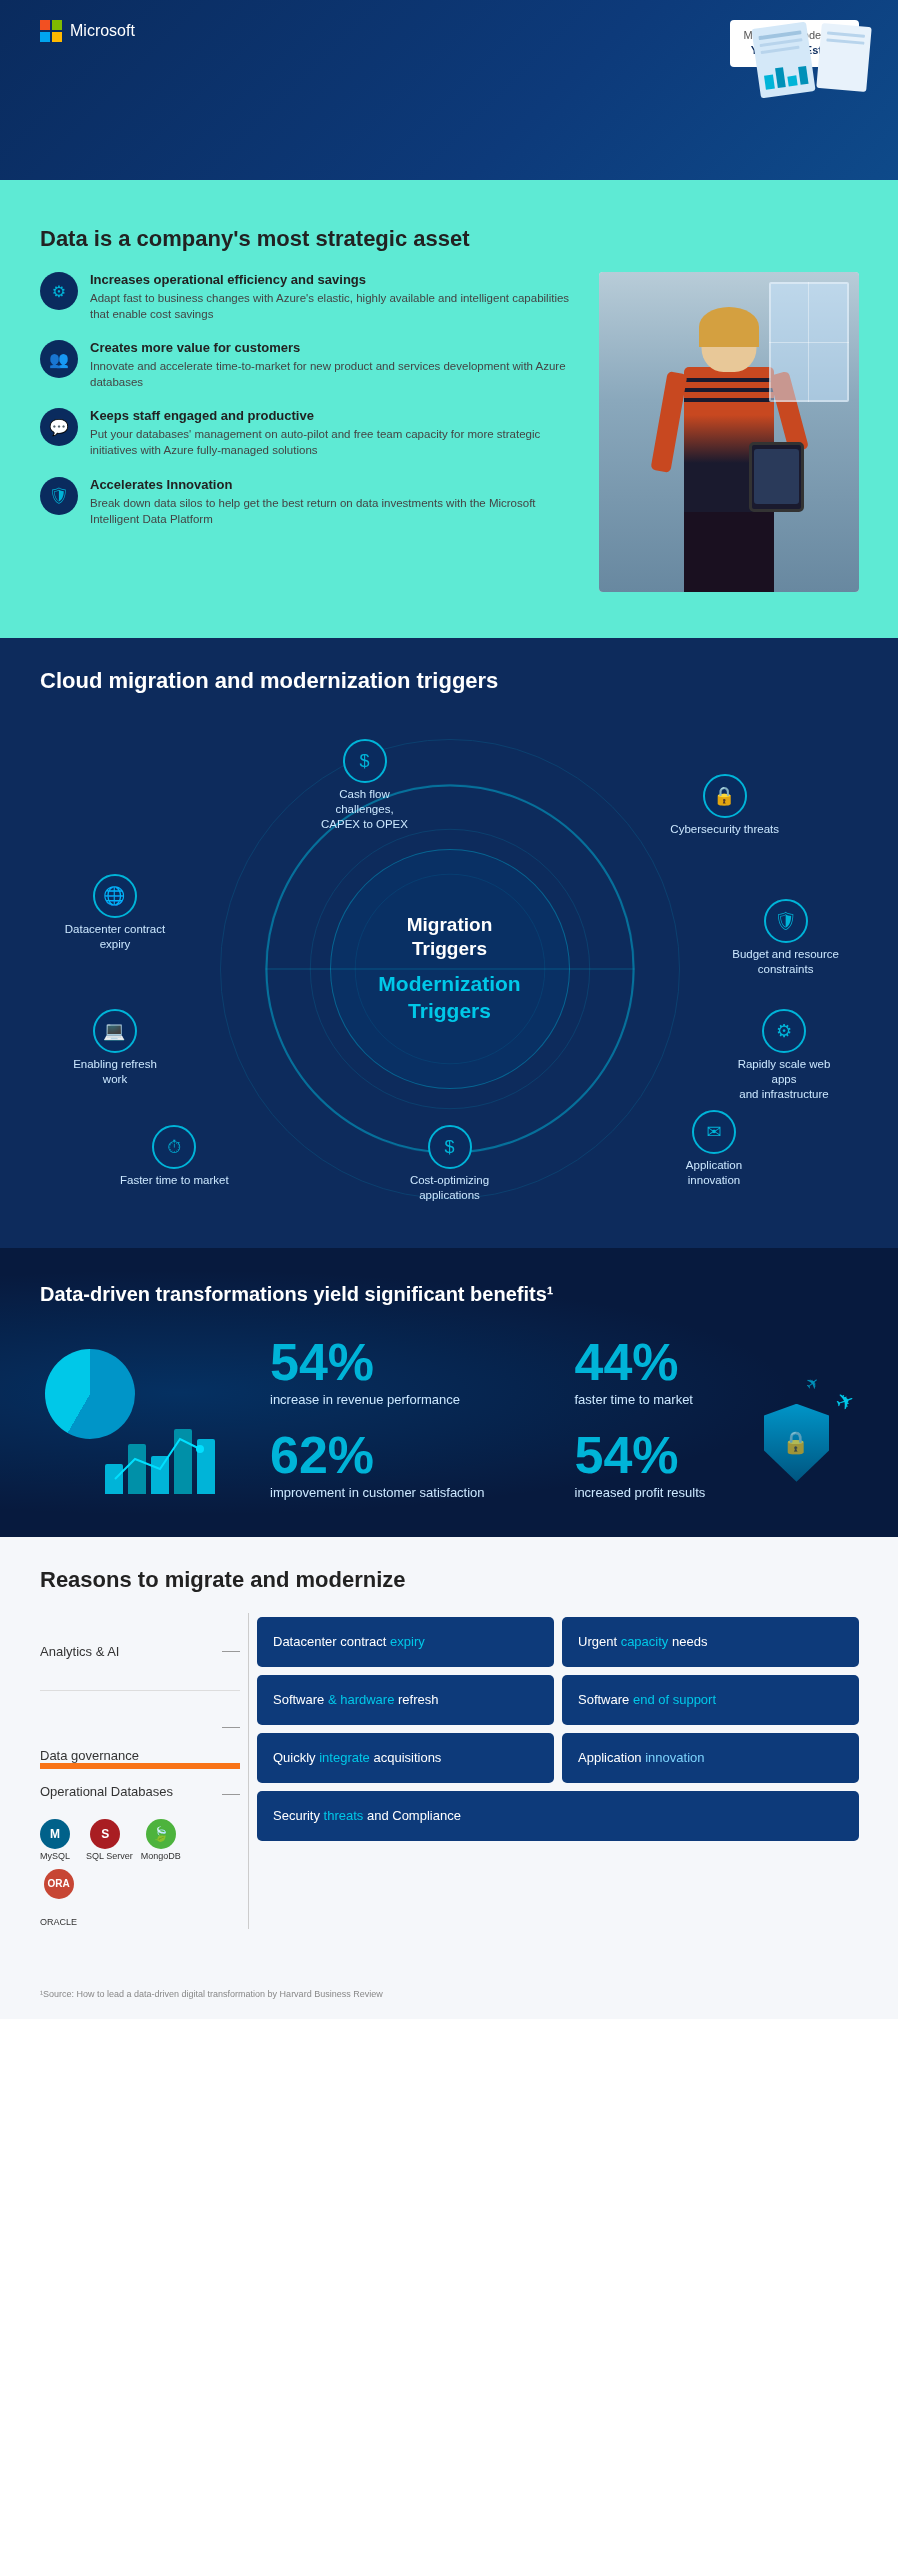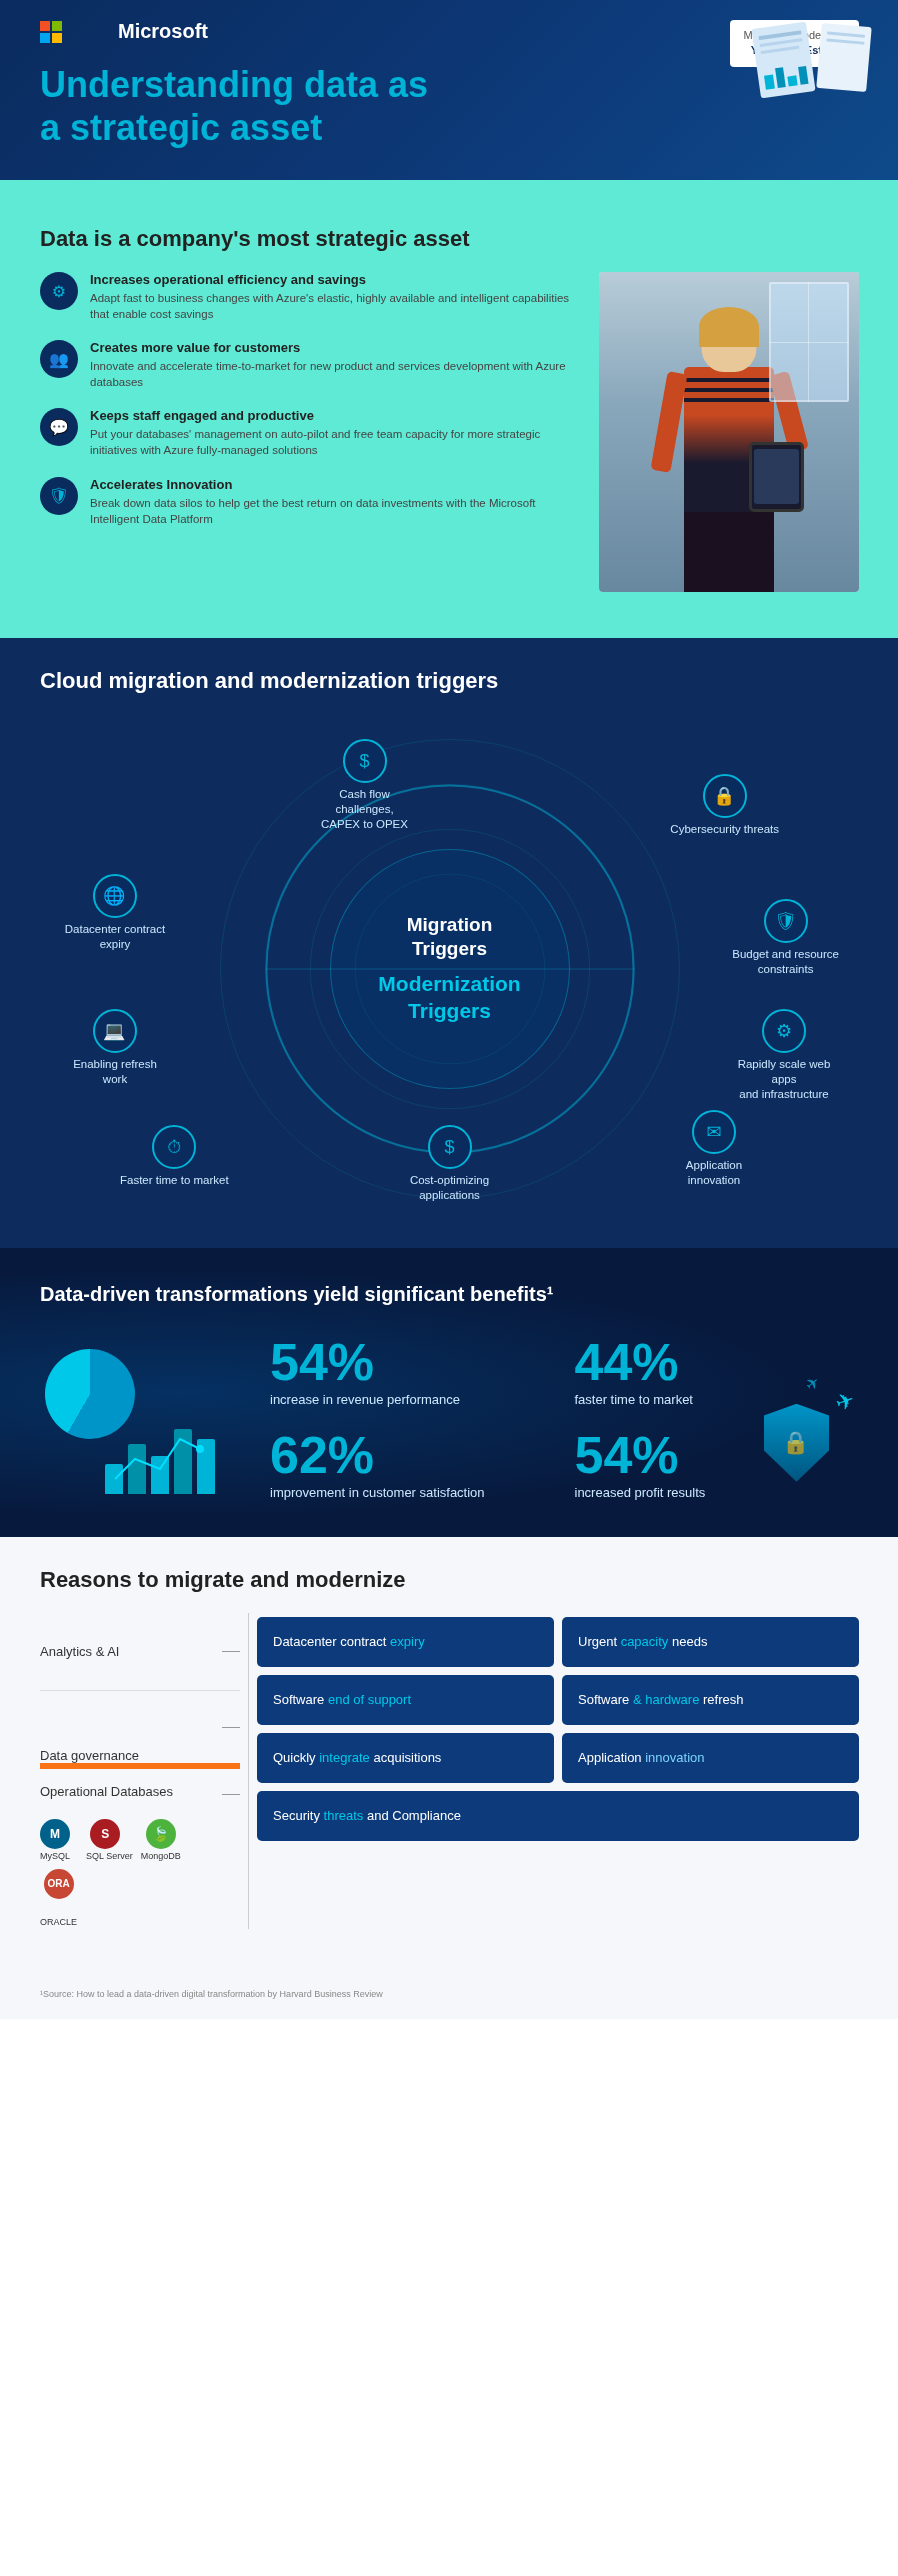--- a/index.html
+++ b/index.html
@@ -15,21 +15,21 @@
     }
     .microsoft-logo {
       display: flex; align-items: center; gap: 8px; margin-bottom: 20px;
     }
     .ms-squares { display: grid; grid-template-columns: 1fr 1fr; gap: 2px; width: 22px; height: 22px; }
     .ms-sq { width: 10px; height: 10px; }
     .ms-sq.red { background: #f25022; }
     .ms-sq.green { background: #7fba00; }
     .ms-sq.blue { background: #00a4ef; }
     .ms-sq.yellow { background: #ffb900; }
-    .ms-name { color: #fff; font-size: 20px; font-weight: 700; margin-left: 48px; }
+    .ms-name { color: #fff; font-size: 16px; font-weight: 400; }
 
     .header-badge {
       position: absolute; top: 20px; right: 40px;
       background: #fff; color: #0a2b5e; padding: 8px 14px; border-radius: 4px;
       text-align: center; font-size: 11px; font-weight: 600; line-height: 1.4;
     }
     .header-badge .top-text { color: #555; font-weight: 400; }
     .header-badge .main-text { color: #0a2b5e; font-weight: 700; }
 
     .header h1 { color: #fff; font-size: 36px; font-weight: 300; line-height: 1.2; }
@@ -142,24 +142,20 @@
         <div style="flex:1; height:10px; background:#00b4d8;"></div>
         <div style="flex:1; height:18px; background:#0090b8;"></div>
       </div>
     </div>
     <div style="width:50px; height:65px; background:#e8f2fb; border-radius:3px; transform:rotate(5deg); margin-bottom:5px; overflow:hidden;">
       <div style="position:absolute; top:8px; left:6px; right:6px; height:3px; background:#b8d4ec; border-radius:1px;"></div>
       <div style="position:absolute; top:15px; left:6px; right:6px; height:3px; background:#b8d4ec; border-radius:1px;"></div>
     </div>
   </div>
 
-  <h1>
-    <span>Understanding data as</span><br>
-    <span style="color:#00b4d8; font-weight:700;">a strategic asset</span>
-  </h1>
 </div>
 
 <div class="section-white">
   <h2>Data is a company's most strategic asset</h2>
   <div class="asset-container">
     <div class="asset-points">
 
       <div class="asset-point">
         <div class="point-icon">⚙</div>
         <div class="point-text">
@@ -406,24 +402,24 @@
         <div style="flex:1; padding:14px 16px; background:#0d3a7a; border-radius:5px; color:#fff; font-size:13px; font-weight:500; min-height:50px; display:flex; align-items:center;">
           <span>Datacenter contract <span style="color:#00c8e8;">expiry</span></span>
         </div>
         <div style="flex:1; padding:14px 16px; background:#0d3a7a; border-radius:5px; color:#fff; font-size:13px; font-weight:500; min-height:50px; display:flex; align-items:center;">
           <span>Urgent <span style="color:#00c8e8;">capacity</span> needs</span>
         </div>
       </div>
 
       <div style="display:flex; gap:8px; margin-bottom:8px;">
         <div style="flex:1; padding:14px 16px; background:#0d3a7a; border-radius:5px; color:#fff; font-size:13px; font-weight:500; min-height:50px; display:flex; align-items:center;">
+          <span>Software <span style="color:#00c8e8;">&amp; hardware</span> refresh</span>
+        </div>
+        <div style="flex:1; padding:14px 16px; background:#0d3a7a; border-radius:5px; color:#fff; font-size:13px; font-weight:500; min-height:50px; display:flex; align-items:center;">
           <span>Software <span style="color:#00c8e8;">end of support</span></span>
-        </div>
-        <div style="flex:1; padding:14px 16px; background:#0d3a7a; border-radius:5px; color:#fff; font-size:13px; font-weight:500; min-height:50px; display:flex; align-items:center;">
-          <span>Software <span style="color:#00c8e8;">&amp; hardware</span> refresh</span>
         </div>
       </div>
 
       <div style="display:flex; gap:8px; margin-bottom:8px;">
         <div style="flex:1; padding:14px 16px; background:#0d3a7a; border-radius:5px; color:#fff; font-size:13px; font-weight:500; min-height:50px; display:flex; align-items:center;">
           <span>Quickly <span style="color:#00c8e8;">integrate</span> acquisitions</span>
         </div>
         <div style="flex:1; padding:14px 16px; background:#0d3a7a; border-radius:5px; color:#fff; font-size:13px; font-weight:500; min-height:50px; display:flex; align-items:center;">
           <span>Application <span style="color:#7dd3fc;">innovation</span></span>
         </div>

